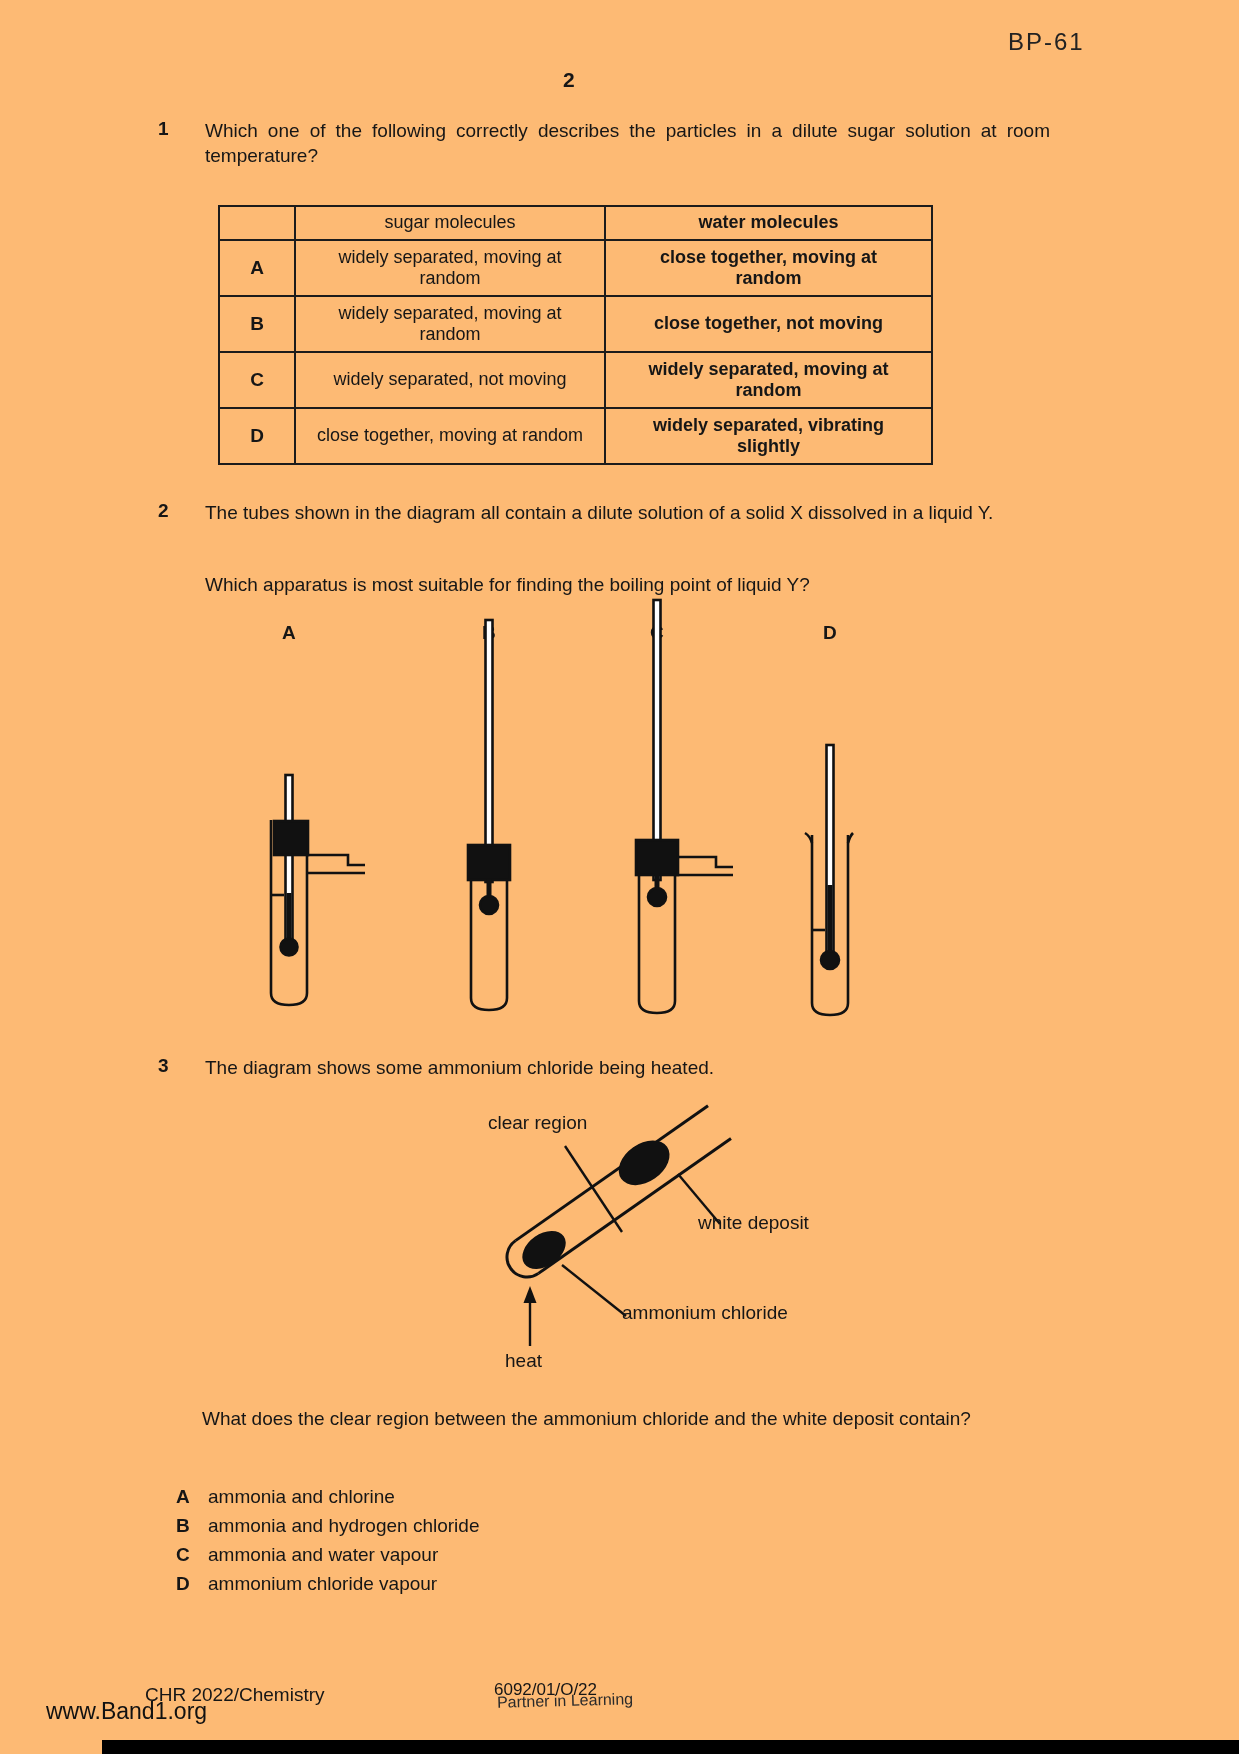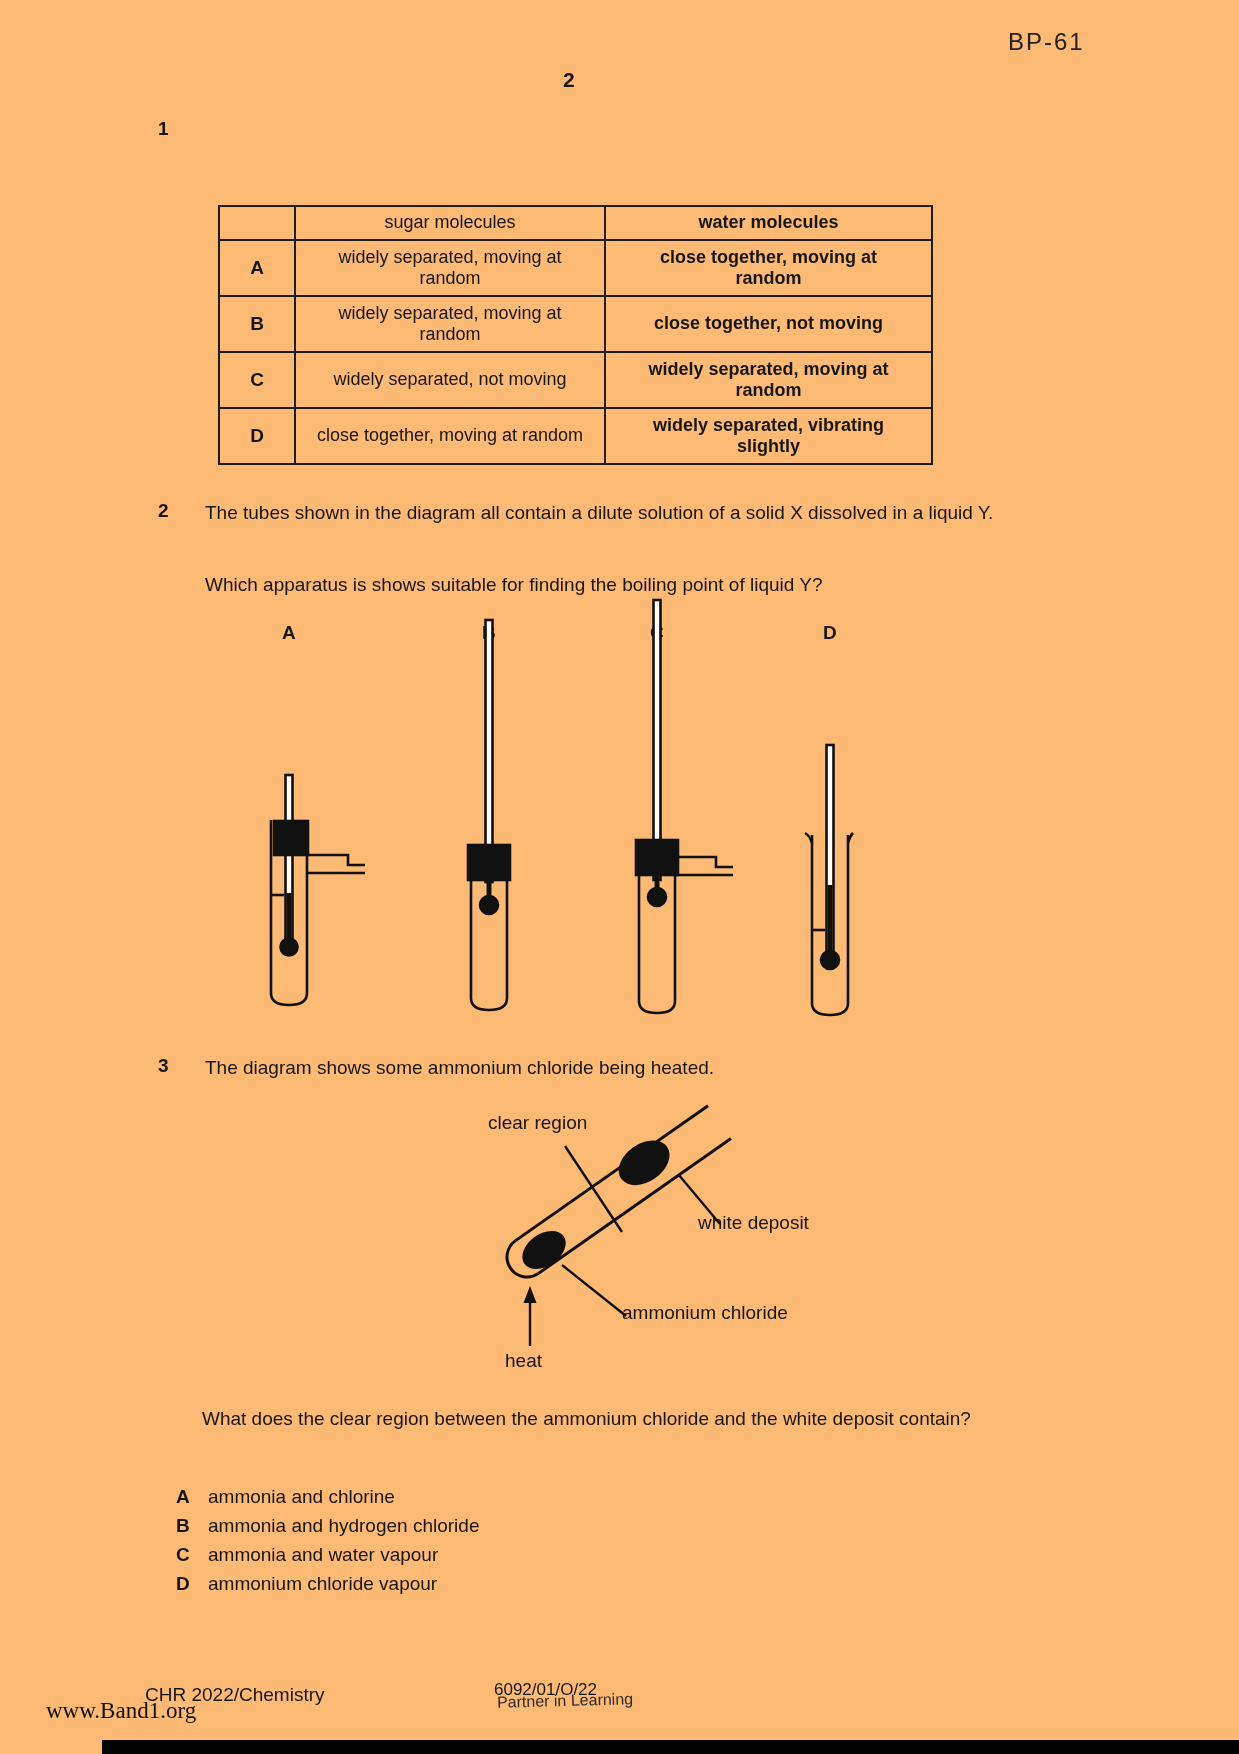--- a/index.html
+++ b/index.html
@@ -25,33 +25,34 @@
   .qtable .hrow th{height:28px;}
   .qtable .drow td{height:50px;}
   .app-label{font-size:19px;font-weight:bold;}
   .diag-label{font-size:19px;white-space:nowrap;}
   .opt-row{display:flex;align-items:baseline;margin-bottom:7px;}
   .opt-letter{width:32px;font-weight:bold;font-size:19px;}
   .opt-text{font-size:19px;}
   .footer-small{font-size:17px;white-space:nowrap;}
   .footer-tiny{font-size:15px;}
   .watermark{font-size:16px;white-space:nowrap;transform:rotate(-1.5deg);color:#2a2a2a;}
-  .site{font-family:Liberation Serif, serif;font-size:23px;color:#111;}
+  .site{font-family:Liberation Sans, sans-serif;font-size:23px;color:#111;}
   .black-bar{background:#000;}
   svg{display:block;}
 </style>
 </head>
 <body>
 
 <div class="page">
 
   <div class="abs corner-code" style="left:1008px;top:28px;">BP-61</div>
   <div class="abs page-num" style="left:563px;top:68px;">2</div>
 
   <div class="abs qnum" style="left:158px;top:118px;">1</div>
+  <div class="abs txt just" style="left:205px;top:118px;width:845px;">Which one of the following correctly describes the particles in a dilute sugar solution at room temperature?</div>
 
   <table class="qtable abs" style="left:218px;top:205px;">
     <tbody>
         <tr class="hrow">
       <th class="letter"></th>
       <th class="c1">sugar molecules</th>
       <th class="c2">water molecules</th>
     </tr>
     <tr class="drow">
       <td class="letter">A</td>
@@ -71,21 +72,21 @@
     <tr class="drow">
       <td class="letter">D</td>
       <td class="c1">close together, moving at random</td>
       <td class="c2">widely separated, vibrating slightly</td>
     </tr>
   </tbody>
     </table>
 
   <div class="abs qnum" style="left:158px;top:500px;">2</div>
   <div class="abs txt just" style="left:205px;top:500px;width:845px;">The tubes shown in the diagram all contain a dilute solution of a solid X dissolved in a liquid Y.</div>
-  <div class="abs txt" style="left:205px;top:572px;width:880px;">Which apparatus is shows suitable for finding the boiling point of liquid Y?</div>
+  <div class="abs txt" style="left:205px;top:572px;width:880px;">Which apparatus is most suitable for finding the boiling point of liquid Y?</div>
 
   <div class="abs app-label" style="left:282px;top:622px;">A</div>
   <div class="abs app-label" style="left:482px;top:622px;">B</div>
   <div class="abs app-label" style="left:650px;top:622px;">C</div>
   <div class="abs app-label" style="left:823px;top:622px;">D</div>
 
   <svg class="abs" style="left:230px;top:595px;" width="660" height="430" viewBox="0 0 660 430">
     <g stroke="#111" fill="none" stroke-width="2.6">
 
       <path d="M41,225 V398 Q41,410 59,410 Q77,410 77,398 V225"></path>

